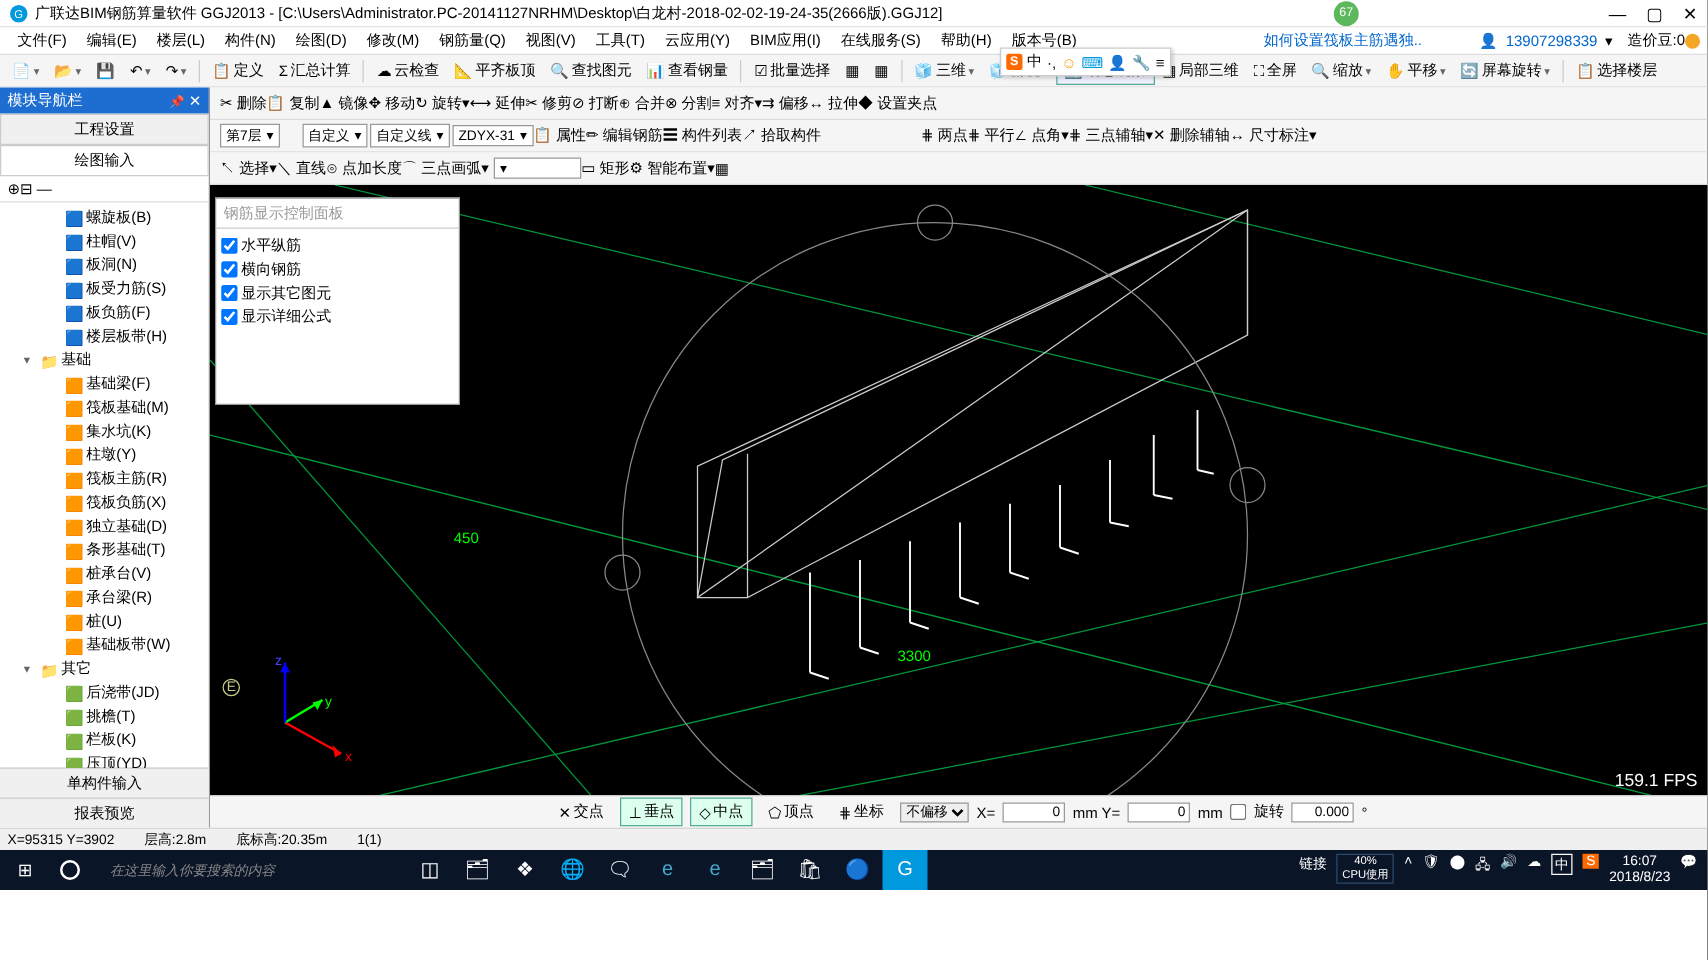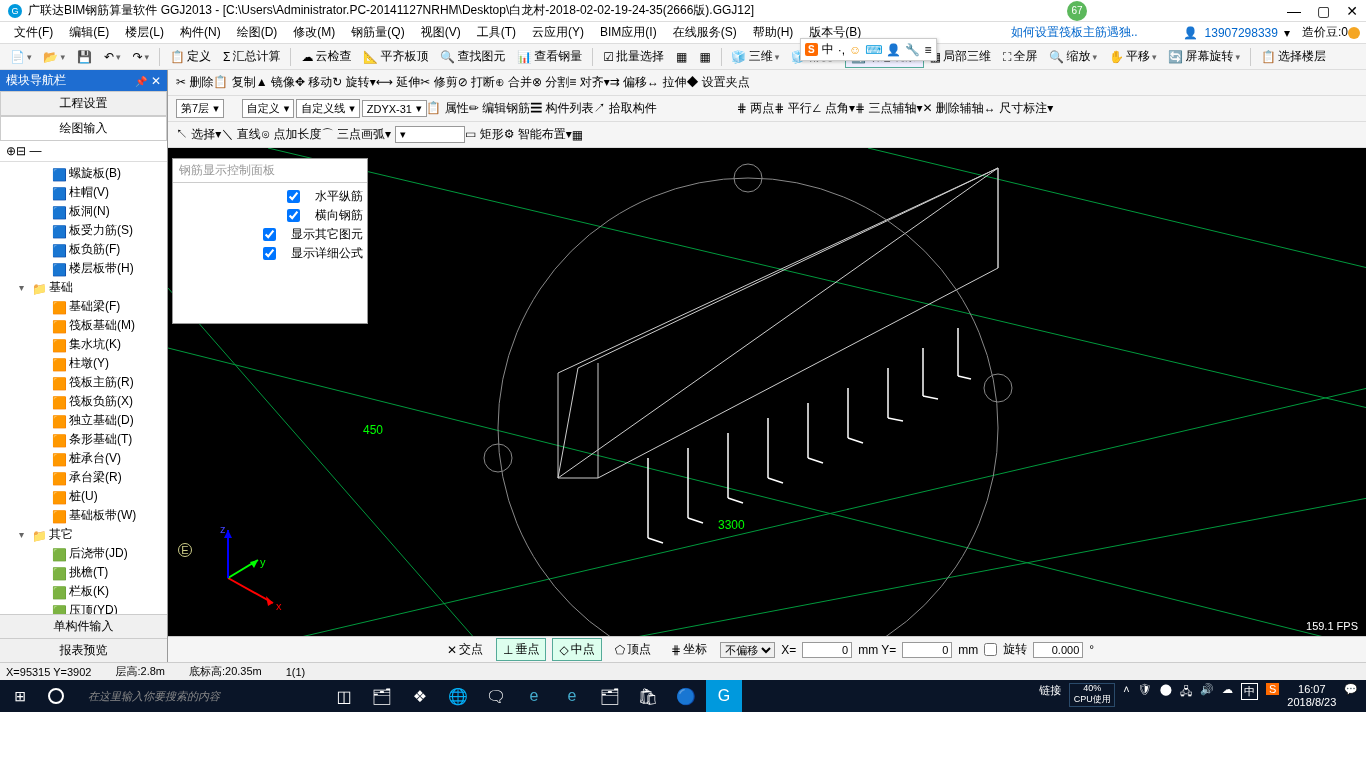--- a/index.html
+++ b/index.html
@@ -53,24 +53,24 @@
 .right-area { flex: 1; display: flex; flex-direction: column; position: relative; }
 .edit-toolbar { height: 26px; background: #f5f5f5; border-bottom: 1px solid #ddd; display: flex; align-items: center; padding: 0 4px; font-size: 12px; }
 .option-toolbar { height: 26px; background: #f5f5f5; border-bottom: 1px solid #ddd; display: flex; align-items: center; padding: 0 4px; font-size: 12px; }
 .draw-toolbar { height: 26px; background: #f5f5f5; border-bottom: 1px solid #ddd; display: flex; align-items: center; padding: 0 4px; font-size: 12px; }
 
 
 .viewport { flex: 1; background: #000; position: relative; overflow: hidden; }
 .control-panel { position: absolute; top: 10px; left: 4px; width: 196px; background: #fff; border: 1px solid #999; font-size: 12px; }
 .control-panel .cp-title { padding: 3px 6px; border-bottom: 1px solid #ccc; color: #999; }
 .control-panel .cp-body { padding: 4px; height: 140px; }
-.control-panel .cp-item { display: flex; align-items: center; gap: 15px; padding: 1px 0; justify-content: flex-end; }
+.control-panel .cp-item { display: flex; align-items: center; gap: 3px; padding: 1px 0; }
 .dim-label { position: absolute; color: #0f0; font-size: 12px; }
 .axis-label { position: absolute; color: #cc8; font-size: 11px; border: 1px solid #cc8; border-radius: 50%; width: 14px; height: 14px; display: flex; align-items: center; justify-content: center; }
-.fps { position: absolute; bottom: 4px; right: 8px; color: #fff; font-size: 11px; }
+.fps { position: absolute; bottom: 4px; right: 8px; color: #fff; font-size: 14px; }
 
 
 .viewport svg { position: absolute; top: 0; left: 0; }
 
 
 .bottom-bar { height: 26px; background: #f5f5f5; border-top: 1px solid #ccc; display: flex; align-items: center; padding: 0 8px; font-size: 12px; gap: 6px; justify-content: center; }
 .bottom-bar .snap-btn { padding: 2px 6px; border: 1px solid transparent; cursor: pointer; display: flex; align-items: center; gap: 2px; }
 .bottom-bar .snap-btn.active { border: 1px solid #5a9; background: #dfe; }
 .bottom-bar input[type=text] { width: 50px; border: 1px solid #999; padding: 1px 3px; text-align: right; font-size: 11px; }
 .bottom-bar select { border: 1px solid #999; font-size: 11px; }

